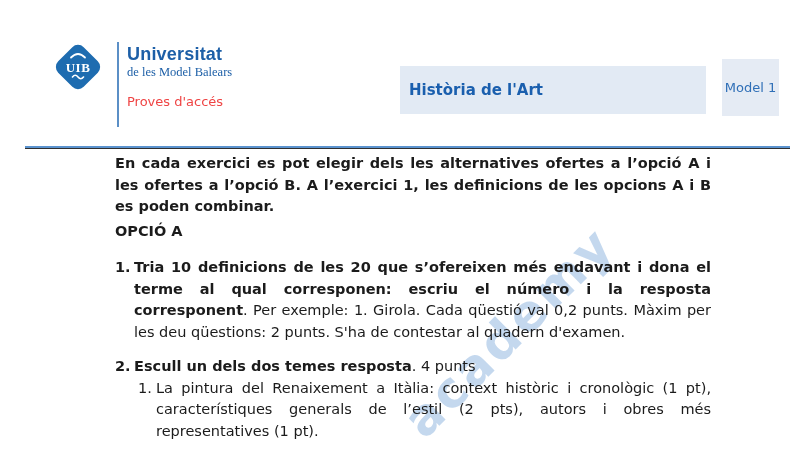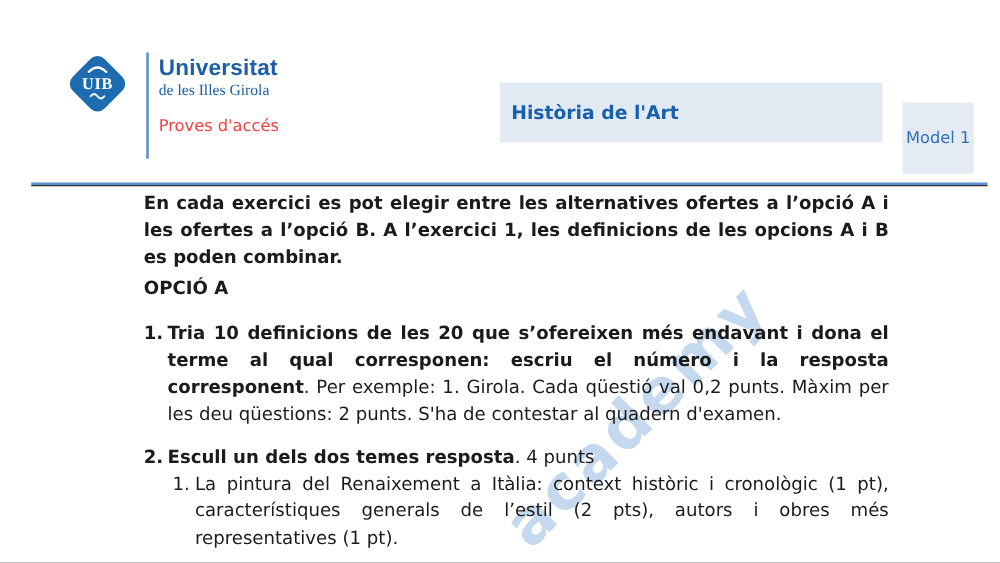--- a/index.html
+++ b/index.html
@@ -15,21 +15,21 @@
                font-weight:bold; font-size:18px; color:#1d5fa7; letter-spacing:0.2px; }
   .uni-sub   { position:absolute; left:127px; top:65px; font-family:"Liberation Serif", serif;
                font-size:12.5px; color:#1d5fa7; }
   .tagline   { position:absolute; left:127px; top:94px; font-size:13px; line-height:16px; color:#ef4444; }
   .subject-bar {
     position:absolute; left:400px; top:66px; width:306px; height:48px;
     background:#e2eaf4; display:flex; align-items:center; padding-left:9px;
   }
   .subject-title { font-weight:bold; font-size:15px; color:#1a5fae; }
   .model-box {
-    position:absolute; left:722px; top:82px; width:57px; height:57px;
+    position:absolute; left:722px; top:59px; width:57px; height:57px;
     background:#e5ebf4; display:flex; align-items:center; justify-content:center;
     font-size:13px; color:#2f6fb7;
   }
   
   .rule { position:absolute; left:25px; top:146px; width:765px; height:3px;
           background:linear-gradient(to bottom,#5b93cf 0%,#5b93cf 55%,#2f2f2f 55%,#2f2f2f 100%); }
   
   .watermark {
     position:absolute; left:392px; top:408px;
     transform:rotate(-45deg); transform-origin:0 0;
@@ -60,35 +60,35 @@
   <svg class="logo-svg" width="62" height="62" viewBox="0 0 62 62">
     <rect x="13" y="13" width="36" height="36" rx="8" fill="#1e6cb0" transform="rotate(45 31 31)"></rect>
     <path d="M24 21.5 Q31 14.5 38 21.5" stroke="#ffffff" stroke-width="1.8" fill="none" stroke-linecap="round"></path>
     <text x="31" y="35.5" text-anchor="middle" font-family="Liberation Serif, serif" font-size="13" font-weight="bold" fill="#ffffff" letter-spacing="0.5">UIB</text>
     <path d="M25.5 41 q2.75 -3.5 5.5 0 q2.75 3.5 5.5 0" stroke="#ffffff" stroke-width="1.6" fill="none" stroke-linecap="round"></path>
   </svg>
 
   <div class="logo-divider"></div>
 
   <div class="uni-name">Universitat</div>
-  <div class="uni-sub">de les Illes Girola</div>
+  <div class="uni-sub">de les Model Balears</div>
   <div class="tagline">
     <div>Proves d'accés</div>
   </div>
 
   <div class="subject-bar">
     <span class="subject-title">Història de l'Art</span>
   </div>
   <div class="model-box">Model 1</div>
 
   <div class="rule"></div>
 
   <div class="content">
 
-    <p class="intro">En cada exercici es pot elegir entre les alternatives ofertes a l’opció A i les ofertes a l’opció B. A l’exercici 1, les definicions de les opcions A i B es poden combinar.</p>
+    <p class="intro">En cada exercici es pot elegir dels les alternatives ofertes a l’opció A i les ofertes a l’opció B. A l’exercici 1, les definicions de les opcions A i B es poden combinar.</p>
 
     <div class="opcio">OPCIÓ A</div>
 
     <div class="item">
       <span class="num">1.</span>
       <span class="body"><span class="bold">Tria 10 definicions de les 20 que s’ofereixen més endavant i dona el terme al qual corresponen: escriu el número i la resposta corresponent</span><span>. Per exemple: 1. Girola. Cada qüestió val 0,2 punts. Màxim per les deu qüestions: 2 punts. S'ha de contestar al quadern d'examen.</span></span>
     </div>
 
     <div class="item" style="margin-top:13px;">
       <span class="num">2.</span>

